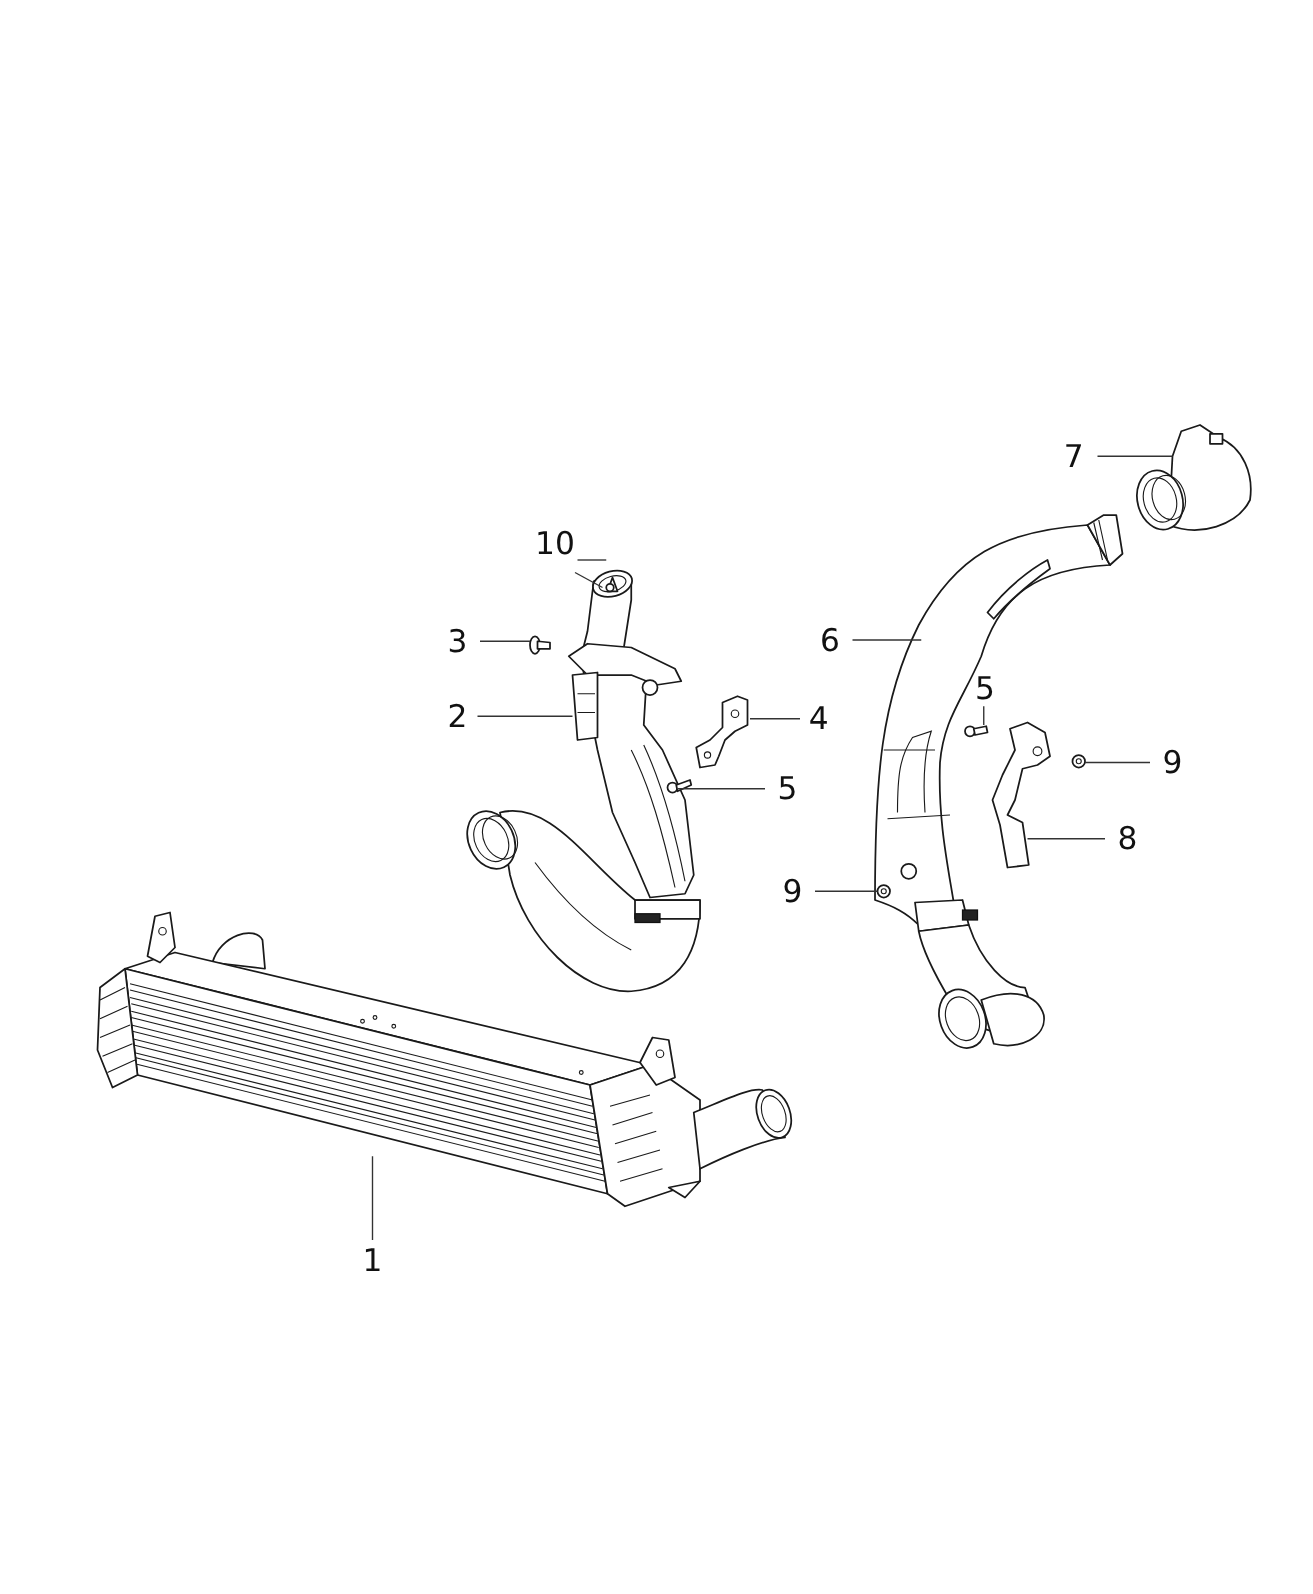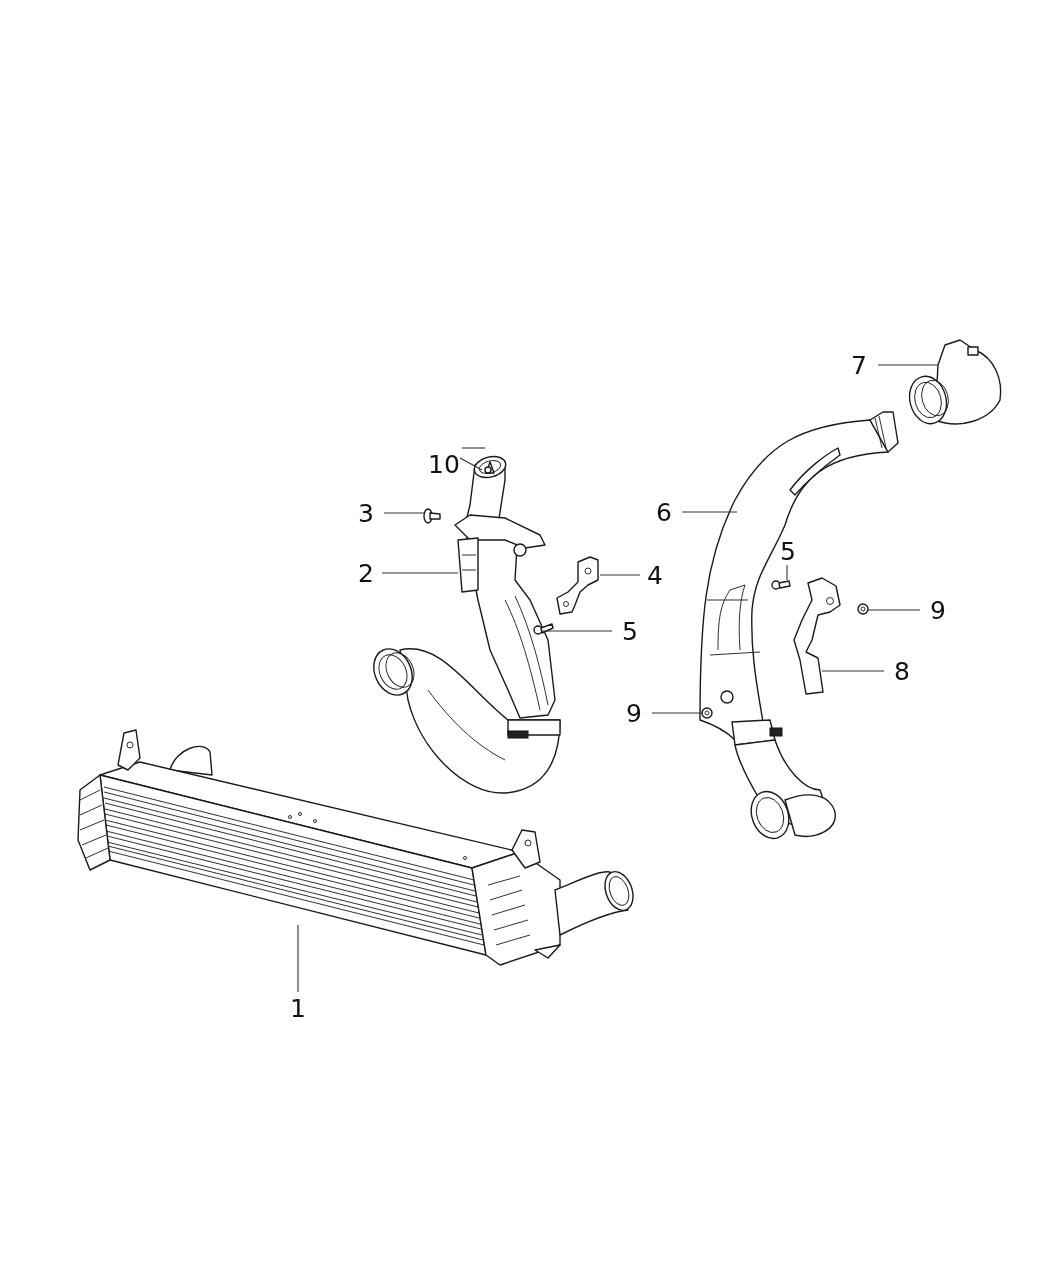--- a/index.html
+++ b/index.html
@@ -194,15 +194,15 @@
   <div class="callout" style="left:366px;top:573px;">2</div>
   <div class="callout" style="left:366px;top:513px;">3</div>
   <div class="callout" style="left:655px;top:575px;">4</div>
   <div class="callout" style="left:630px;top:631px;">5</div>
   <div class="callout" style="left:788px;top:551px;">5</div>
   <div class="callout" style="left:664px;top:512px;">6</div>
   <div class="callout" style="left:859px;top:365px;">7</div>
   <div class="callout" style="left:902px;top:671px;">8</div>
   <div class="callout" style="left:938px;top:610px;">9</div>
   <div class="callout" style="left:634px;top:713px;">9</div>
-  <div class="callout" style="left:444px;top:464px;">10</div>
+  <div class="callout" style="left:444px;top:435px;">10</div>
 
 </div>
 
 </body></html>

